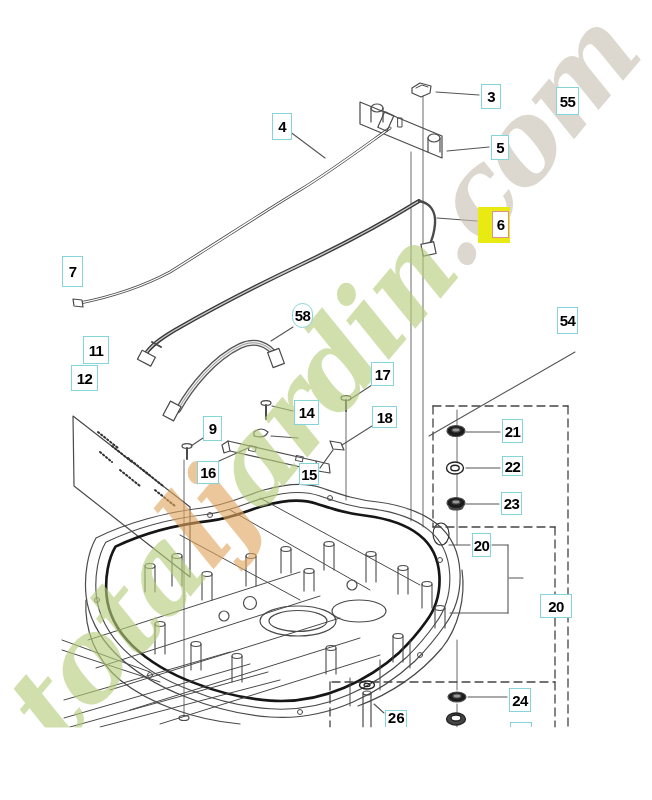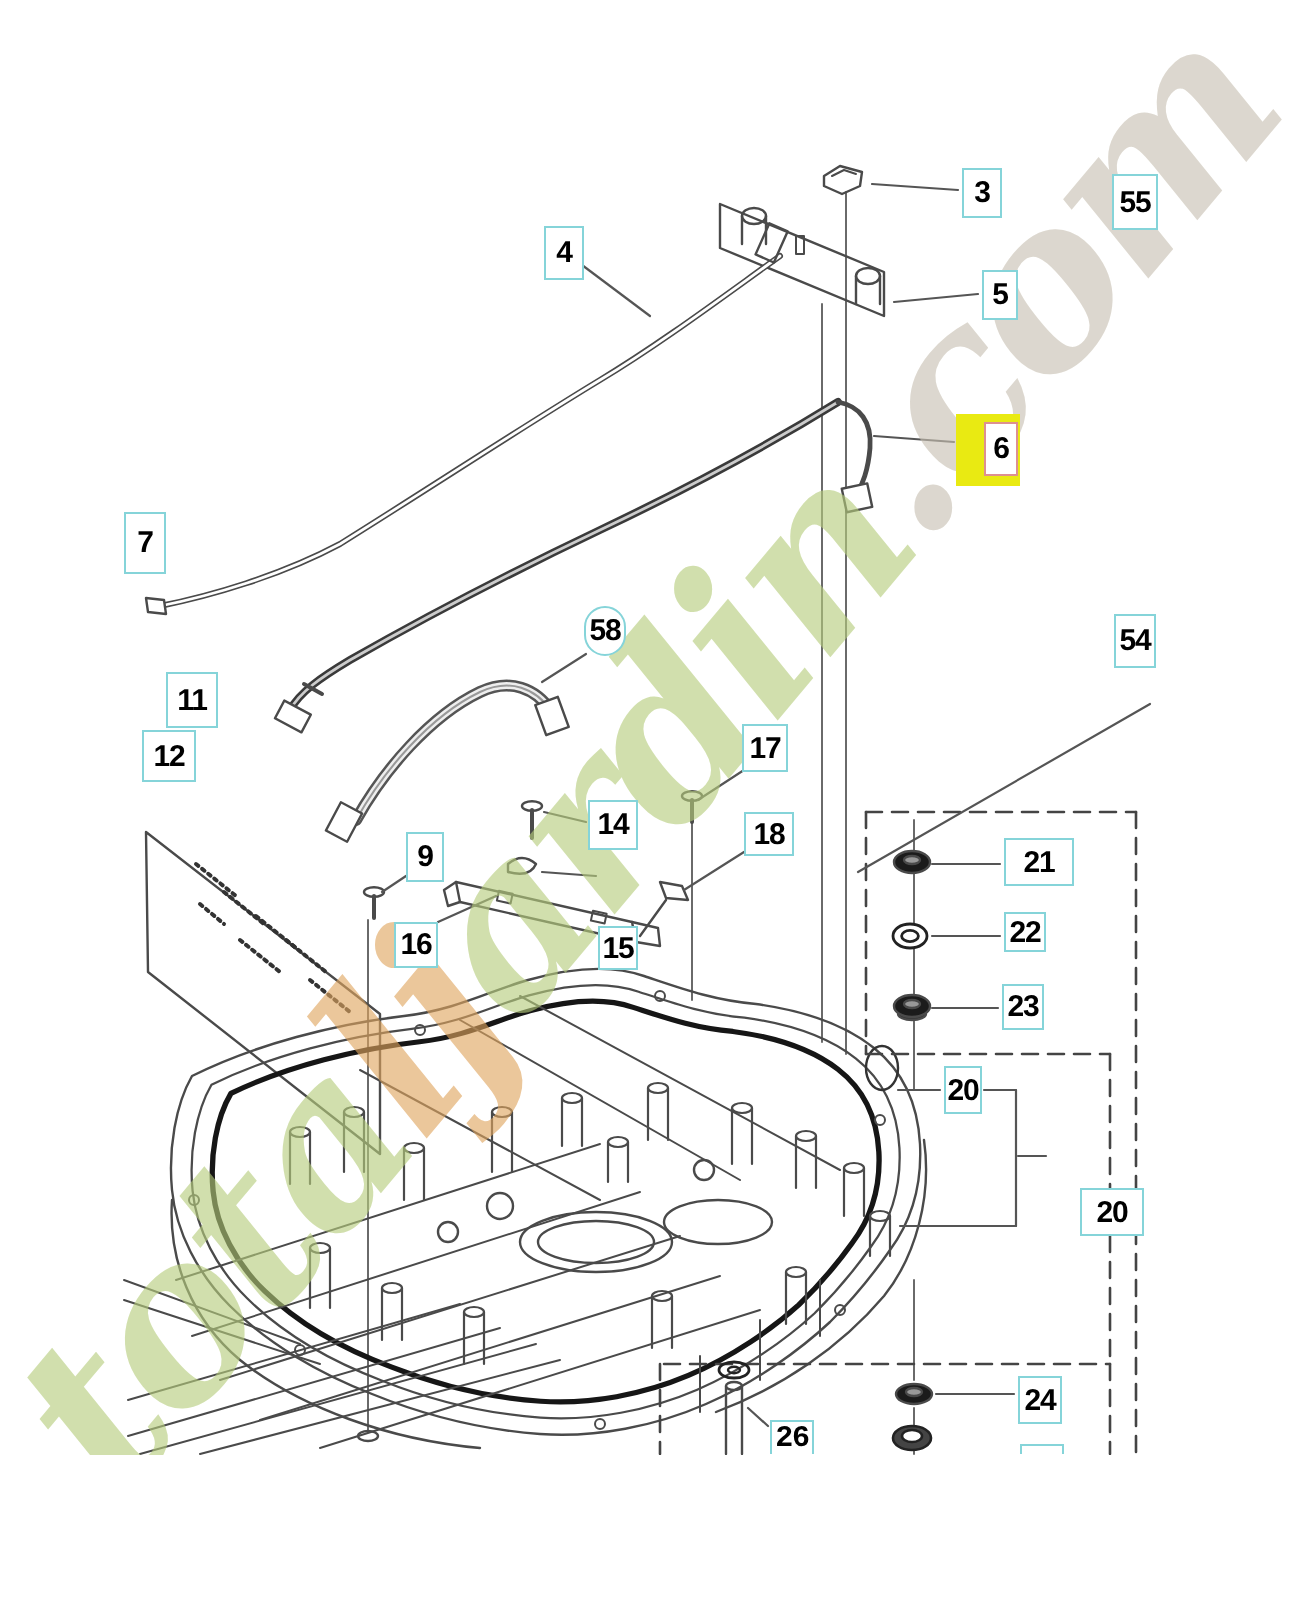--- a/index.html
+++ b/index.html
@@ -295,21 +295,21 @@
       <div class="callout" style="left: 557px; top: 281px; width: 21px; height: 27px; margin-top: 26px;">54</div>
       <div class="callout" style="left: 292px; top: 303px; width: 21px; height: 25px; border-radius: 12px;">58</div>
       <div class="callout" style="left: 71px; top: 336px; width: 26px; height: 28px; margin-left: 12px;">11</div>
       <div class="callout" style="left: 71px; top: 365px; width: 27px; height: 26px;">12</div>
       <div class="callout" style="left: 371px; top: 362px; width: 23px; height: 24px;">17</div>
       <div class="callout" style="left: 294px; top: 400px; width: 25px; height: 25px;">14</div>
       <div class="callout" style="left: 203px; top: 416px; width: 19px; height: 25px;">9</div>
       <div class="callout" style="left: 299px; top: 427px; width: 20px; height: 22px; margin-top: 36px;">15</div>
       <div class="callout" style="left: 372px; top: 406px; width: 25px; height: 22px;">18</div>
       <div class="callout" style="left: 197px; top: 461px; width: 22px; height: 23px;">16</div>
-      <div class="callout" style="left: 502px; top: 419px; width: 35px; height: 24px;">21</div>
+      <div class="callout" style="left: 502px; top: 419px; width: 21px; height: 24px;">21</div>
       <div class="callout" style="left: 502px; top: 456px; width: 21px; height: 20px;">22</div>
       <div class="callout" style="left: 501px; top: 492px; width: 21px; height: 23px;">23</div>
       <div class="callout" style="left: 472px; top: 533px; width: 19px; height: 24px;">20</div>
       <div class="callout" style="left: 525px; top: 594px; width: 32px; height: 24px; margin-left: 15px;">20</div>
       <div class="callout" style="left: 509px; top: 688px; width: 22px; height: 24px;">24</div>
       <div class="callout clipped" style="left: 385px; top: 710px; width: 22px; height: 17px;">26</div>
       <div class="callout clipped" style="left: 510px; top: 722px; width: 22px; height: 5px;"></div>
     </div>
 </div>
 

